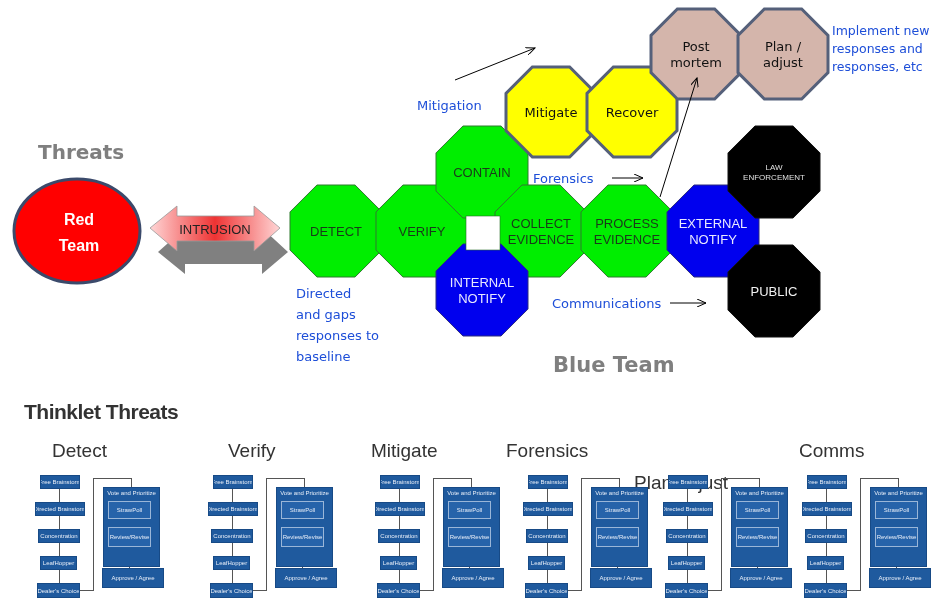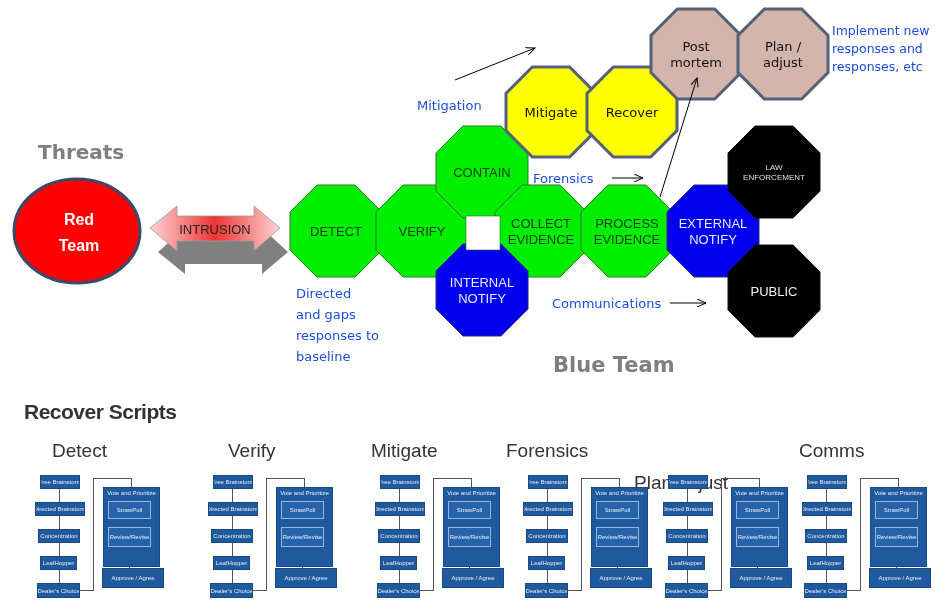--- a/index.html
+++ b/index.html
@@ -123,21 +123,21 @@
   <div>and gaps</div>
   <div>responses to</div>
   <div>baseline</div>
 </div>
 <div class="note" style="left:832px; top:22px; line-height:18px; font-size:12.5px;">
   <div>Implement new</div>
   <div>responses and</div>
   <div>responses, etc</div>
 </div>
 
-<div class="thinklet-title">Recover Scripts</div>
+<div class="thinklet-title">Thinklet Threats</div>
 <div class="script-label" style="left:52px;">Detect</div>
 <div class="script-label" style="left:228px;">Verify</div>
 <div class="script-label" style="left:371px;">Mitigate</div>
 <div class="script-label" style="left:506px;">Forensics</div>
 <div class="script-label" style="left:634px;margin-top:32px;">Plan/adjust</div>
 <div class="script-label" style="left:799px;">Comms</div>
 
 <div id="scripts-host">
     <div class="script" style="left: 35px;">
       <div class="conn" style="left: 24px; top: 19px; width: 1px; height: 13px;"></div>

